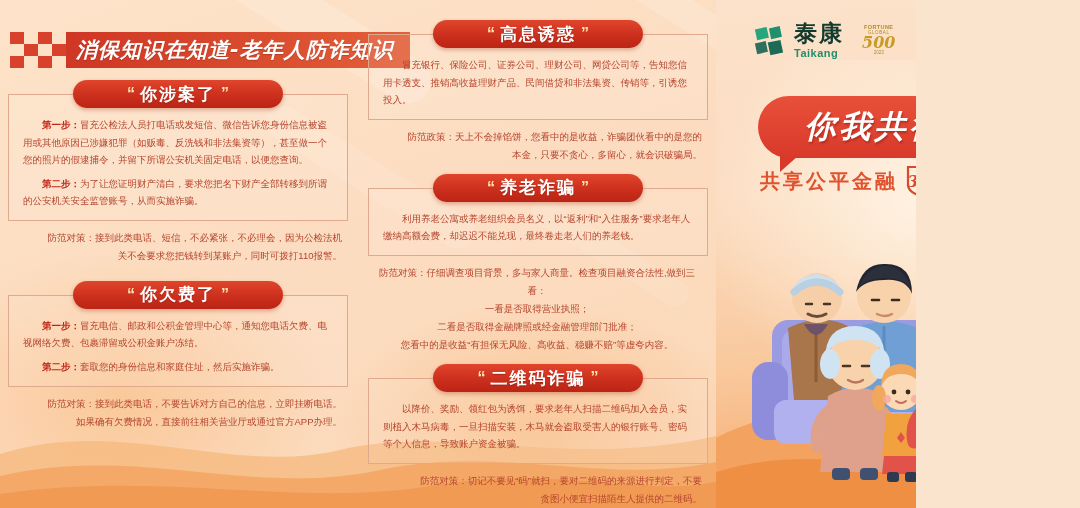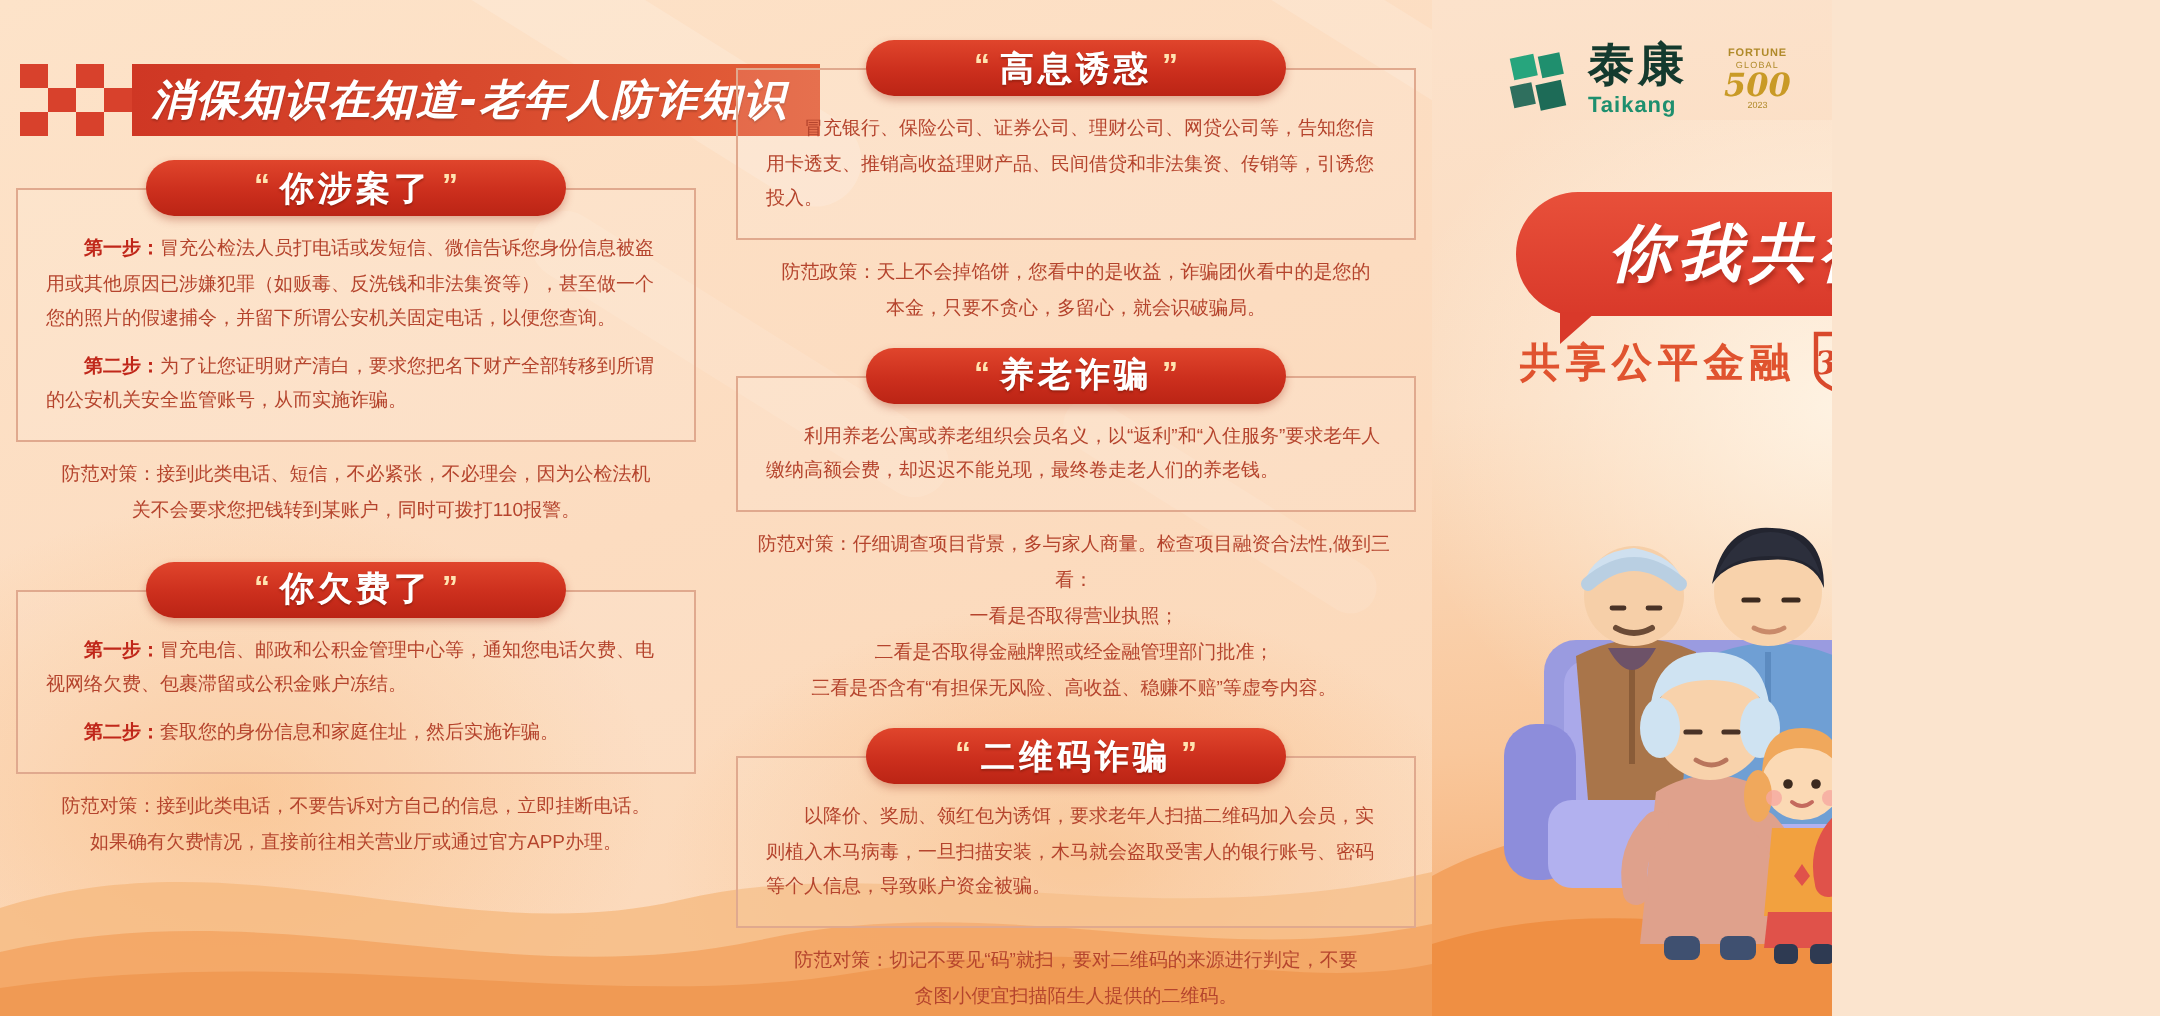--- a/index.html
+++ b/index.html
@@ -68,21 +68,21 @@
   .box {
     border:1px solid #e0a98e; border-top:none; margin-top:-14px;
     padding:22px 14px 10px 14px; position:relative;
     background:rgba(255,255,255,0.10);
   }
   .box .topline { position:absolute; top:0; left:0; right:0; height:1px; background:#e0a98e; }
   .para { color:#b5442d; font-size:9.5px; line-height:1.85; text-indent:2em; margin-bottom:6px; }
   .para .lead { color:#c0271a; font-weight:bold; }
   .para:last-child { margin-bottom:0; }
 
-  .advice { color:#b5442d; font-size:9.5px; line-height:1.9; text-align:center;
+  .advice { color:#b5442d; font-size:9.5px; line-height:1.9; text-align:right;
             padding:8px 6px 0 6px; }
   .advice .lead { color:#b5442d; }
   .advice.left-al { text-align:center; text-indent:0; padding-left:4px; }
   .advice .ln { display:block; }
 
   .gap { height:16px; }
   .gap-sm { height:10px; }
 
   
   .right {
@@ -252,21 +252,21 @@
         </div>
       </div>
       <div class="box">
         <div class="topline"></div>
         <p class="para">利用养老公寓或养老组织会员名义，以“返利”和“入住服务”要求老年人缴纳高额会费，却迟迟不能兑现，最终卷走老人们的养老钱。</p>
       </div>
       <div class="advice left-al">
         <span class="ln"><span class="lead">防范对策：</span><span>仔细调查项目背景，多与家人商量。检查项目融资合法性,做到三看：</span></span>
         <span class="ln">一看是否取得营业执照；</span>
         <span class="ln">二看是否取得金融牌照或经金融管理部门批准；</span>
-        <span class="ln">三看是否含有“有担保无风险、高收益、稳赚不赔”等虚夸内容。</span>
+        <span class="ln">您看中的是收益“有担保无风险、高收益、稳赚不赔”等虚夸内容。</span>
       </div>
     </div>
 
     <div class="gap-sm"></div>
 
     <div>
       <div class="pill-row">
         <div class="pill">
           <span class="q">“</span>
           <span class="t">二维码诈骗</span>

